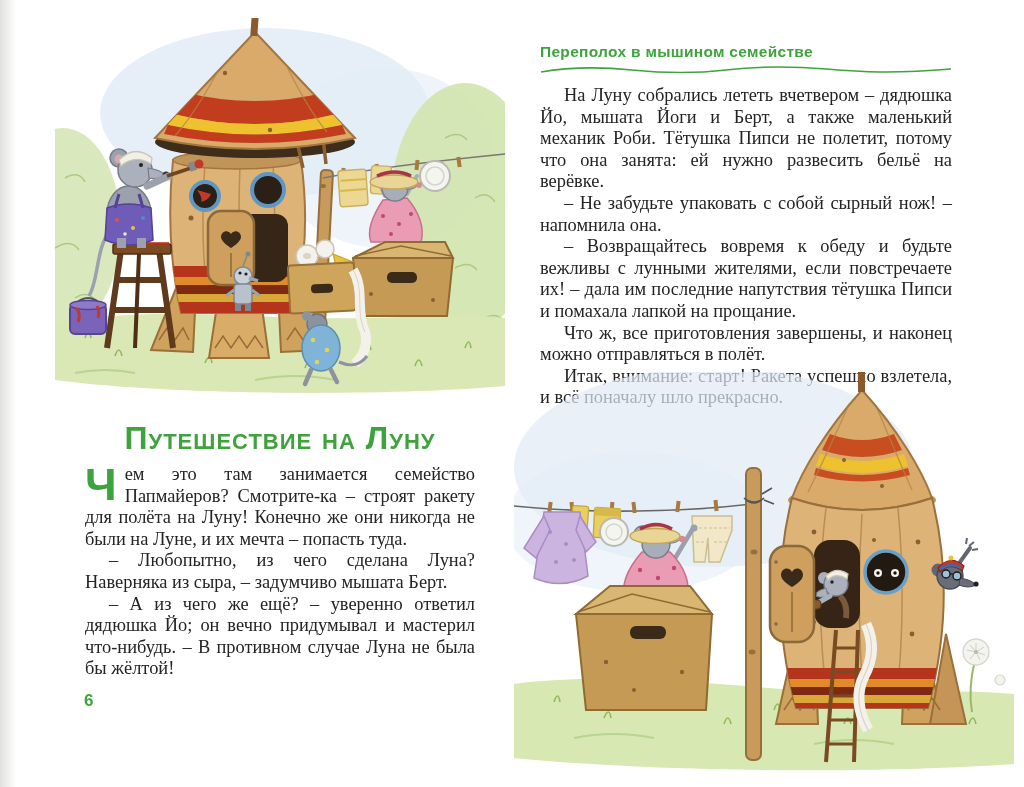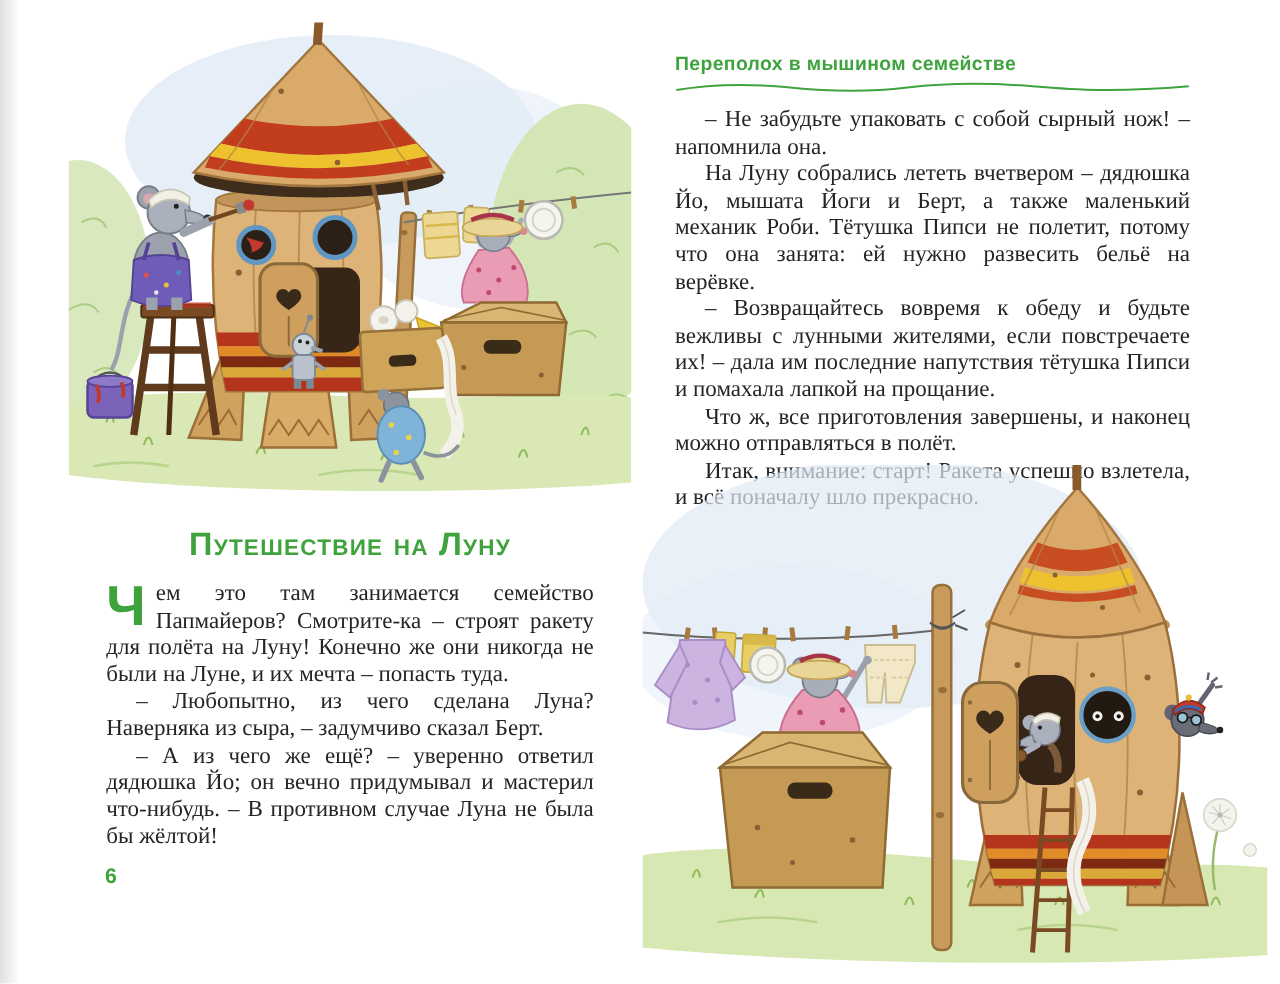--- a/index.html
+++ b/index.html
@@ -18,21 +18,21 @@
   }
   
   .running-header{
     position:absolute;left:540px;top:43px;width:412px;
     font-family:"Liberation Sans", sans-serif;font-weight:bold;font-size:15.5px;
     color:var(--green);letter-spacing:.3px;
   }
   .wavy-underline{position:absolute;left:540px;top:64px;width:412px;height:12px;}
   .chapter-title{
     position:absolute;left:85px;top:420px;width:390px;margin:0;text-align:center;
-    font-family:"Liberation Sans", sans-serif;font-weight:bold;font-size:26px;
+    font-family:"Liberation Sans", sans-serif;font-weight:bold;font-size:32px;
     font-variant:small-caps;letter-spacing:1px;color:var(--green);
   }
   .text-col{position:absolute;}
   .left-col{left:85px;top:464px;width:390px;}
   .right-col{left:540px;top:85px;width:412px;}
   p.para{
     margin:0;font-size:18.4px;line-height:21.6px;text-align:justify;
     hyphens:auto;-webkit-hyphens:auto;
   }
   p.indent{text-indent:24px;}
@@ -262,37 +262,37 @@
         <path d="M179,272 l-8,6 M197,272 l8,6" stroke="#99a3ad" stroke-width="3"></path>
         <rect x="180" y="286" width="6" height="7" fill="#7c8894"></rect>
           <rect x="190" y="286" width="6" height="7" fill="#7c8894"></rect>
       </g>
     </svg>
 
     <h1 class="chapter-title">Путешествие на Луну</h1>
 
     <div class="text-col left-col">
       <p class="para"><span class="dropcap">Ч</span><span>ем это там занимается семейство Папмайеров? Смотрите-ка – строят ракету для полёта на Луну! Конечно же они никогда не были на Луне, и их мечта – попасть туда.</span></p>
-      <p class="para indent">– Любопытно, из чего сделана Луна? Наверняка из сыра, – задумчиво сказал Берт.</p>
+      <p class="para indent">– Любопытно, из чего сделана Луна? Наверняка из сыра, – задумчиво мышата Берт.</p>
       <p class="para indent">– А из чего же ещё? – уверенно ответил дядюшка Йо; он вечно придумывал и мастерил что-нибудь. – В противном случае Луна не была бы жёлтой!</p>
     </div>
 
     <div class="page-number">6</div>
   </div>
 
   <div>
 
     <div class="running-header">Переполох в мышином семействе</div>
     <svg class="wavy-underline" width="412" height="12" viewBox="0 0 412 12">
       <path d="M1,8 C30,3 62,3 92,6 S152,10 186,6 S250,2 286,5 S352,10 411,5" fill="none" stroke="#3fa33d" stroke-width="1.6"></path>
     </svg>
 
     <div class="text-col right-col">
+      <p class="para indent">На Луну собрались лететь вчетвером – дядюшка Йо, мышата Йоги и Берт, а также маленький механик Роби. Тётушка Пипси не полетит, потому что она занята: ей нужно развесить бельё на верёвке.</p>
       <p class="para indent">– Не забудьте упаковать с собой сырный нож! – напомнила она.</p>
-      <p class="para indent">На Луну собрались лететь вчетвером – дядюшка Йо, мышата Йоги и Берт, а также маленький механик Роби. Тётушка Пипси не полетит, потому что она занята: ей нужно развесить бельё на верёвке.</p>
       <p class="para indent">– Возвращайтесь вовремя к обеду и будьте вежливы с лунными жителями, если повстречаете их! – дала им последние напутствия тётушка Пипси и помахала лапкой на прощание.</p>
       <p class="para indent">Что ж, все приготовления завершены, и наконец можно отправляться в полёт.</p>
       <p class="para indent">Итак, внимание: старт! Ракета успешно взлетела, и всё поначалу шло прекрасно.</p>
     </div>
 
     <svg class="illust illust-right" width="500" height="408" viewBox="0 0 500 408">
       <defs>
         <clipPath id="bodyR">
             <path d="M278,126 C262,190 262,262 282,336 L414,336 C434,262 434,190 418,126 Q348,150 278,126 Z"></path>
           </clipPath>

